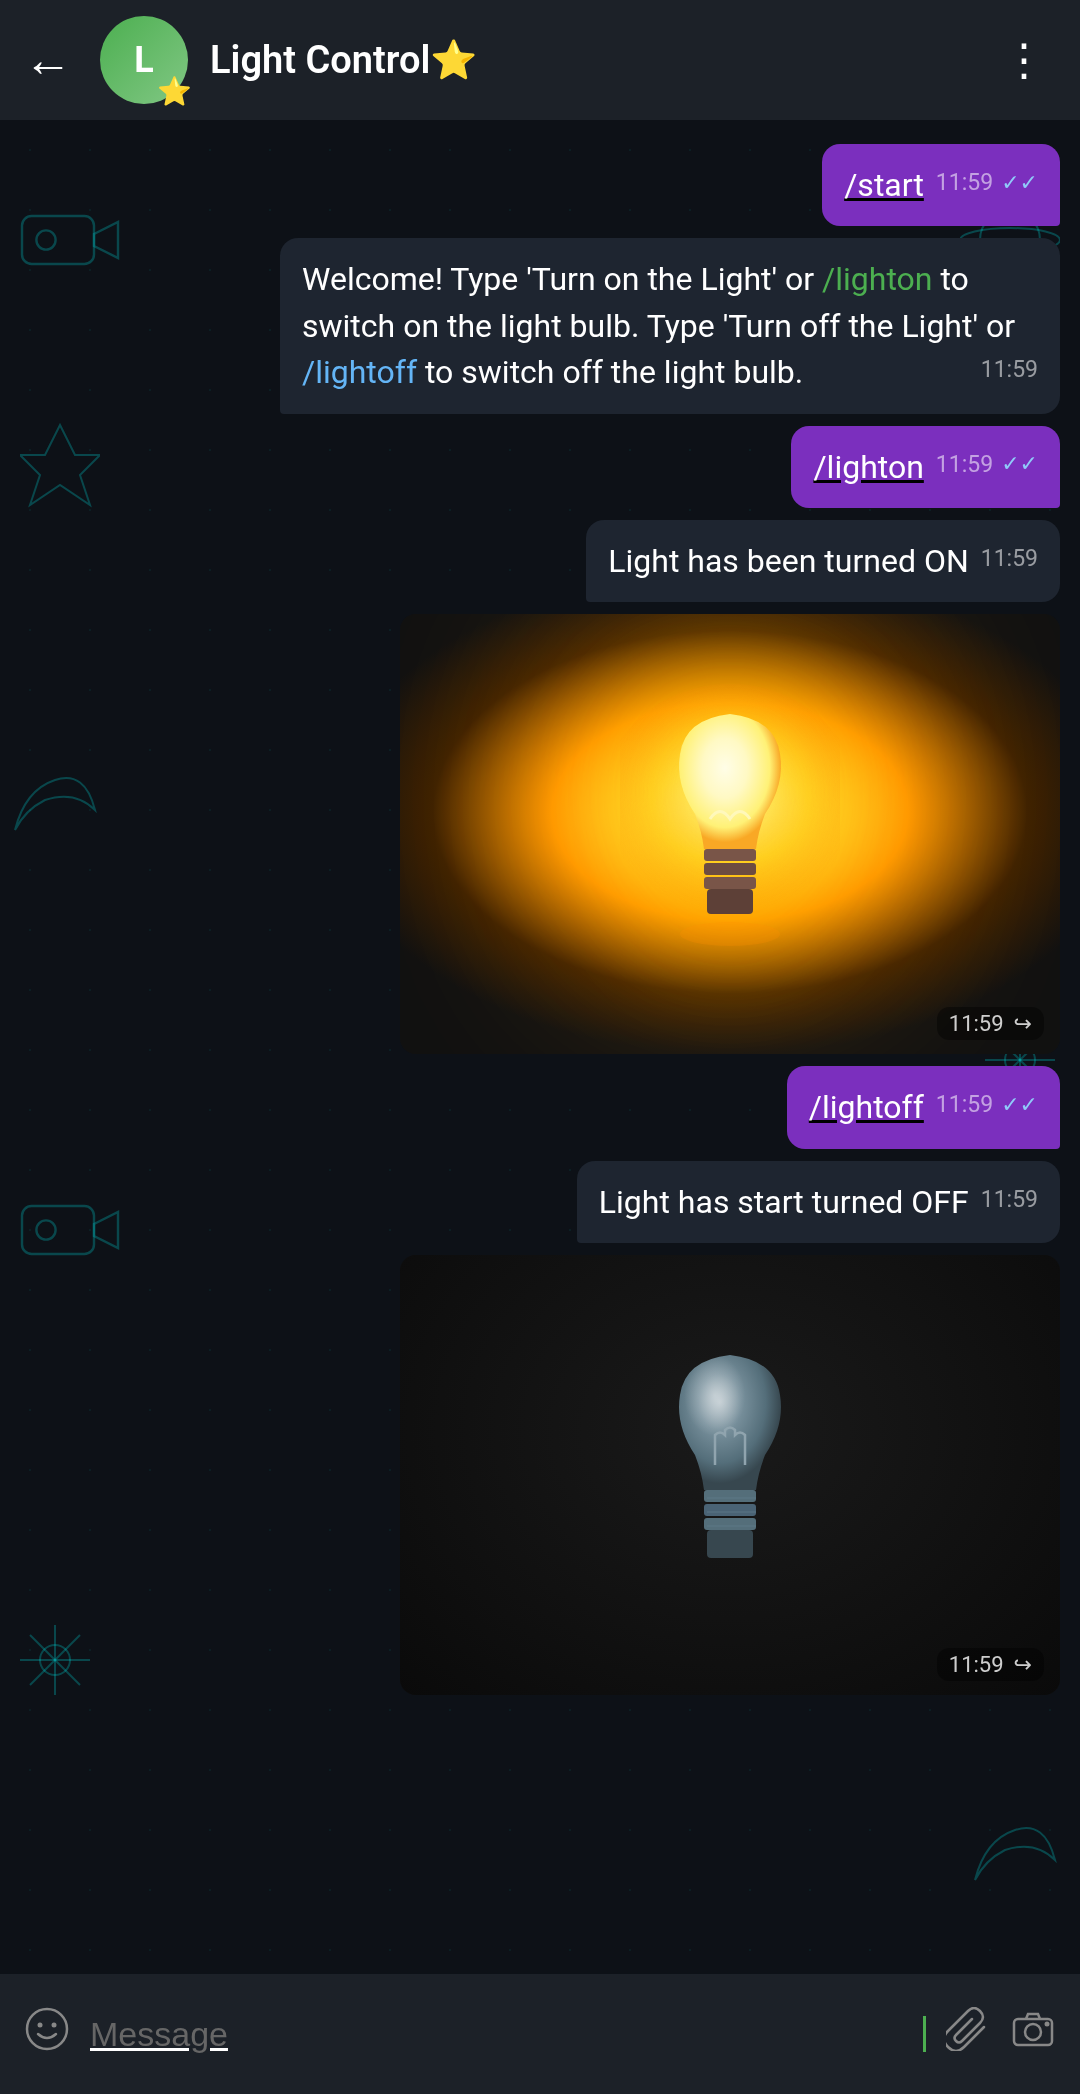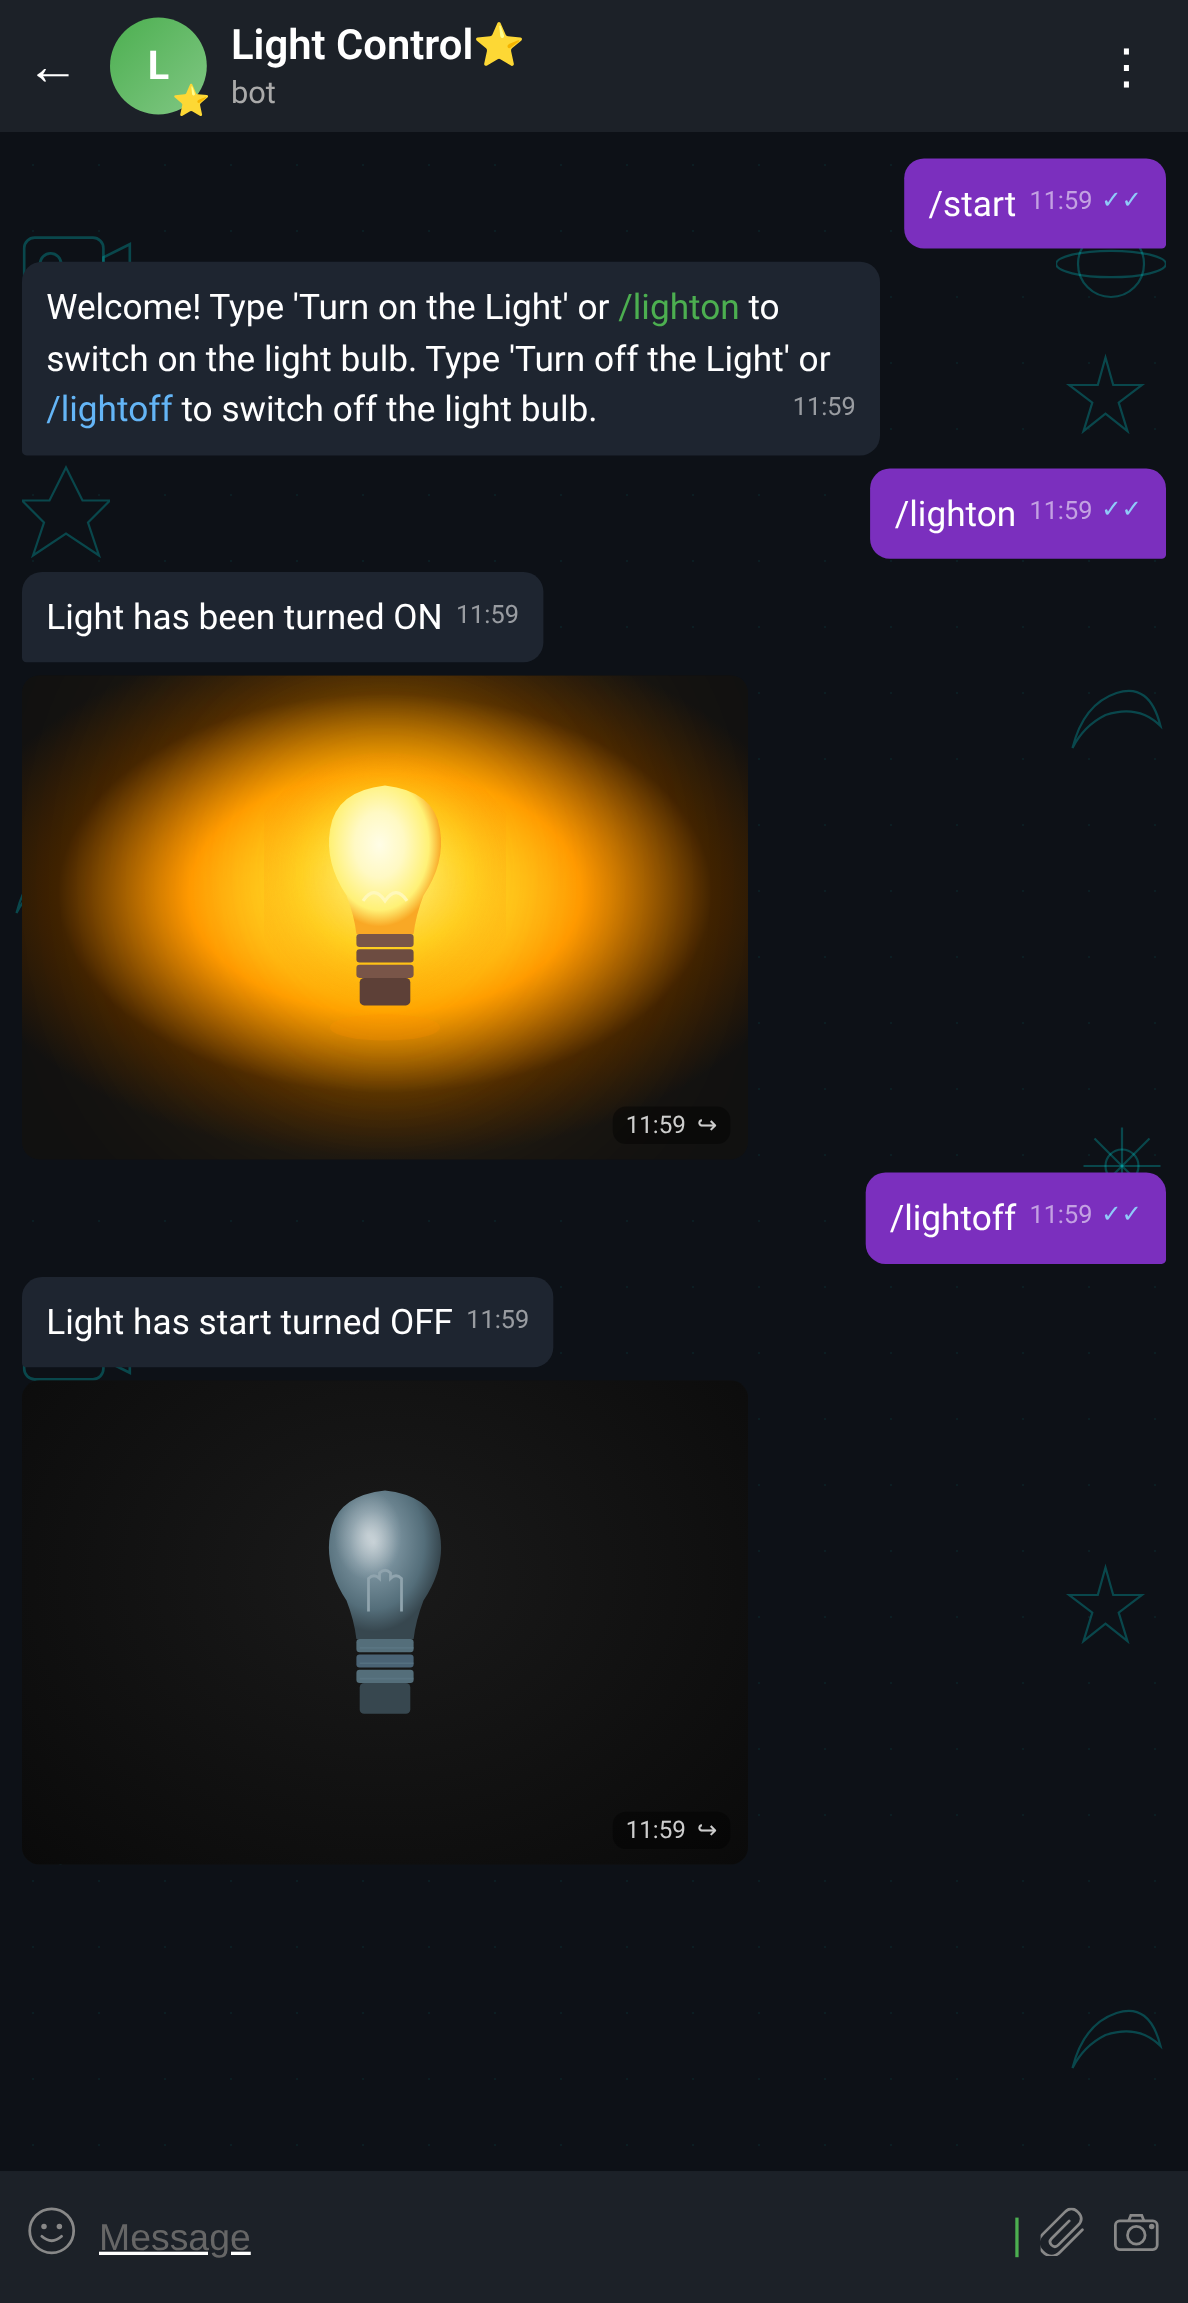--- a/index.html
+++ b/index.html
@@ -113,24 +113,25 @@
     }
 
     
     .msg-row {
       display: flex;
       width: 100%;
     }
 
     .msg-row.outgoing {
       justify-content: flex-end;
+      text-decoration: underline;
     }
 
     .msg-row.incoming {
-      justify-content: flex-start;
+      justify-content: flex-end;
     }
 
     .bubble {
       max-width: 75%;
       border-radius: 18px;
       padding: 18px 22px;
       position: relative;
       font-size: 32px;
       line-height: 1.45;
     }
@@ -308,21 +309,20 @@
   <span class="back-btn">←</span>
   <div class="avatar">
     <span>L</span>
     <span class="avatar-emoji">⭐</span>
   </div>
   <div class="header-info">
     <div class="header-title">
       <span>Light Control</span>
       <span>⭐</span>
     </div>
-    <div class="header-subtitle">bot</div>
   </div>
   <span class="more-btn">⋮</span>
 </div>
 
 <div class="chat-bg">
 
   <div class="space-bg">
     <svg class="space-svg" style="top:60px; left:10px; width:120px; height:120px;" viewBox="0 0 100 100">
       <rect x="10" y="30" width="60" height="40" rx="8"></rect>
       <polygon points="70,45 90,35 90,65 70,55"></polygon>

